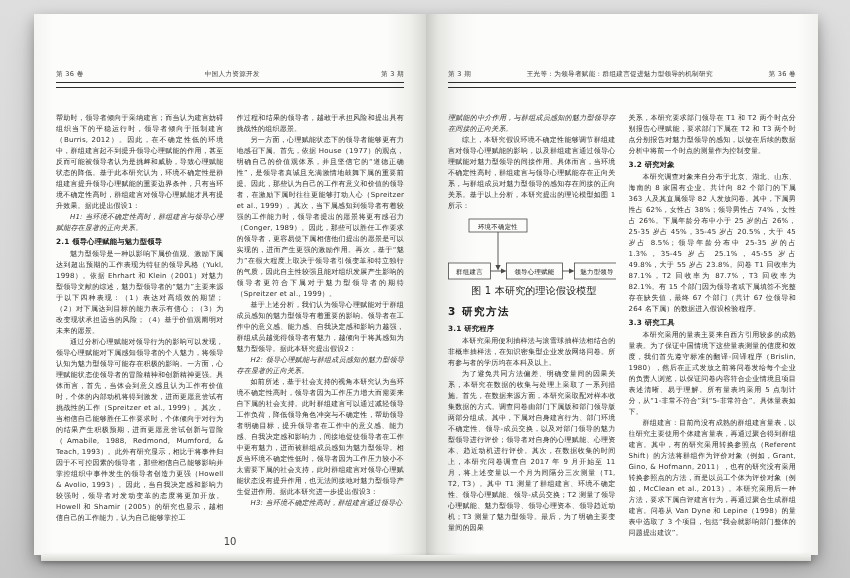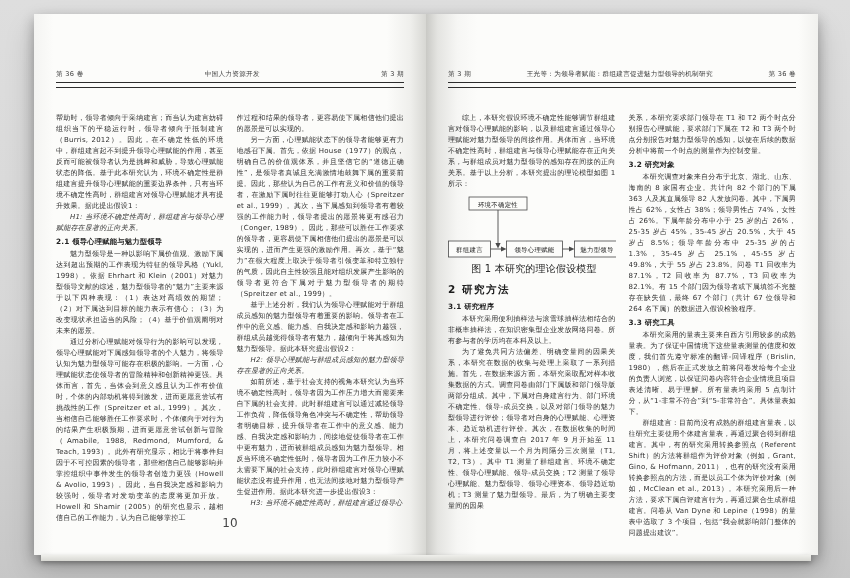--- a/index.html
+++ b/index.html
@@ -32,21 +32,21 @@
 
   .cols { display:flex; gap:13px; margin-top:25px; height:444px; overflow:hidden; }
   .col { flex:1; min-width:0; overflow:hidden; font-size:7px; line-height:11px;
          color:#2f2f2f; text-align:justify; letter-spacing:.2px; }
   .col p { margin:0; }
   .para { text-indent:14px; }
   .cont { text-indent:0; }
   .hyp  { font-style:italic; text-indent:14px; color:#333; }
   .subhead { margin:2px 0 1px; font-size:7.3px; font-weight:bold; color:#1f1f1f; line-height:12px; }
   .bighead { margin:9px 0 5px; font-size:10.5px; font-weight:bold; letter-spacing:1.5px; color:#1c1c1c; line-height:13px; }
-  .pnum { position:absolute; bottom:25px; left:0; width:100%; text-align:center; font-size:12px; color:#444; }
+  .pnum { position:absolute; bottom:8px; left:0; width:100%; text-align:center; font-size:10px; color:#444; }
 
   .model { margin:6px auto 7px; width:172px; }
   .model svg { display:block; }
   .fbox  { fill:#fcfcfa; stroke:#4a4a4a; stroke-width:.8; }
   .fline { stroke:#4a4a4a; stroke-width:.9; }
   .fhead { fill:#4a4a4a; stroke:none; }
   .ftext { font-size:6.4px; fill:#222; text-anchor:middle; font-family:inherit; letter-spacing:.3px; }
   .figcap { margin-top:3px; text-align:center; font-size:10px; font-weight:normal; color:#222; }
 </style>
 </head>
@@ -64,40 +64,41 @@
       <div class="rule"></div>
       <div class="cols">
         <div class="col">
           <p class="cont">帮助时，领导者倾向于采纳建言；而当认为建言妨碍组织当下的平稳运行时，领导者倾向于抵制建言（Burris, 2012）。因此，在不确定性低的环境中，群组建言起不到提升领导心理赋能的作用，甚至反而可能被领导者认为是挑衅和威胁，导致心理赋能状态的降低。基于此本研究认为，环境不确定性是群组建言提升领导心理赋能的重要边界条件，只有当环境不确定性高时，群组建言对领导心理赋能才具有提升效果。据此提出假设1：</p>
           <p class="hyp">H1: 当环境不确定性高时，群组建言与领导心理赋能存在显著的正向关系。</p>
           <h4 class="subhead">2.1 领导心理赋能与魅力型领导</h4>
           <p class="para">魅力型领导是一种以影响下属价值观、激励下属达到超出预期的工作表现为特征的领导风格（Yukl, 1998）。依据 Ehrhart 和 Klein（2001）对魅力型领导文献的综述，魅力型领导者的“魅力”主要来源于以下四种表现：（1）表达对高绩效的期望；（2）对下属达到目标的能力表示有信心；（3）为改变现状承担适当的风险；（4）基于价值观阐明对未来的愿景。</p>
           <p class="para">通过分析心理赋能对领导行为的影响可以发现，领导心理赋能对下属感知领导者的个人魅力，将领导认知为魅力型领导可能存在积极的影响。一方面，心理赋能状态使领导者的冒险精神和创新精神更强。具体而言，首先，当体会到意义感且认为工作有价值时，个体的内部动机将得到激发，进而更愿意尝试有挑战性的工作（Spreitzer et al., 1999）。其次，当相信自己能够胜任工作要求时，个体倾向于对行为的结果产生积极预期，进而更愿意尝试创新与冒险（Amabile, 1988, Redmond, Mumford, &amp; Teach, 1993）。此外有研究显示，相比于将事件归因于不可控因素的领导者，那些相信自己能够影响并掌控组织中事件发生的领导者创造力更强（Howell &amp; Avolio, 1993）。因此，当自我决定感和影响力较强时，领导者对发动变革的态度将更加开放。Howell 和 Shamir（2005）的研究也显示，越相信自己的工作能力，认为自己能够掌控工</p>
         </div>
         <div class="col">
-          <p class="cont">作过程和结果的领导者，更容易使下属相信他们提出的愿景是可以实现的。</p>
+          <p class="cont">作过程和结果的领导者，越敢于承担风险和提出具有挑战性的组织愿景。</p>
           <p class="para">另一方面，心理赋能状态下的领导者能够更有力地感召下属。首先，依据 House（1977）的观点，明确自己的价值观体系，并且坚信它的“道德正确性”，是领导者真诚且充满激情地鼓舞下属的重要前提。因此，那些认为自己的工作有意义和价值的领导者，在激励下属时往往更能够打动人心（Spreitzer et al., 1999）。其次，当下属感知到领导者有着较强的工作能力时，领导者提出的愿景将更有感召力（Conger, 1989）。因此，那些可以胜任工作要求的领导者，更容易使下属相信他们提出的愿景是可以实现的，进而产生更强的激励作用。再次，基于“魅力”在很大程度上取决于领导者引领变革和特立独行的气质，因此自主性较强且能对组织发展产生影响的领导者更符合下属对于魅力型领导者的期待（Spreitzer et al., 1999）。</p>
           <p class="para">基于上述分析，我们认为领导心理赋能对于群组成员感知的魅力型领导有着重要的影响。领导者在工作中的意义感、能力感、自我决定感和影响力越强，群组成员越觉得领导者有魅力，越倾向于将其感知为魅力型领导。据此本研究提出假设2：</p>
           <p class="hyp">H2: 领导心理赋能与群组成员感知的魅力型领导存在显著的正向关系。</p>
           <p class="para">如前所述，基于社会支持的视角本研究认为当环境不确定性高时，领导者因为工作压力增大而需要来自下属的社会支持。此时群组建言可以通过减轻领导工作负荷，降低领导角色冲突与不确定性，帮助领导者明确目标，提升领导者在工作中的意义感、能力感、自我决定感和影响力，间接地促使领导者在工作中更有魅力，进而被群组成员感知为魅力型领导。相反当环境不确定性低时，领导者因为工作压力较小不太需要下属的社会支持，此时群组建言对领导心理赋能状态没有提升作用，也无法间接地对魅力型领导产生促进作用。据此本研究进一步提出假设3：</p>
           <p class="hyp">H3: 当环境不确定性高时，群组建言通过领导心</p>
         </div>
       </div>
       <div class="pnum">10</div>
     </section>
 
     <section class="page right">
       <header class="phead">
         <span>第 3 期</span>
         <span class="pc">王光等：为领导者赋能：群组建言促进魅力型领导的机制研究</span>
         <span>第 36 卷</span>
       </header>
       <div class="rule"></div>
       <div class="cols">
         <div class="col">
+          <p class="cont hyp" style="text-indent:0">理赋能的中介作用，与群组成员感知的魅力型领导存在间接的正向关系。</p>
           <p class="para">综上，本研究假设环境不确定性能够调节群组建言对领导心理赋能的影响，以及群组建言通过领导心理赋能对魅力型领导的间接作用。具体而言，当环境不确定性高时，群组建言与领导心理赋能存在正向关系，与群组成员对魅力型领导的感知存在间接的正向关系。基于以上分析，本研究提出的理论模型如图 1 所示：</p>
 
           <figure class="model">
             <svg width="172" height="64" viewBox="0 0 172 64">
               <g>
                 <rect class="fbox" x="21" y="1" width="58" height="13"></rect>
                 <text class="ftext" x="50" y="10.5">环境不确定性</text>
               </g>
               <g>
                 <line class="fline" x1="50" y1="14" x2="50" y2="48"></line>
@@ -120,21 +121,21 @@
                 <polygon class="fhead" points="121,50.4 126.5,53 121,55.6"></polygon>
               </g>
               <g>
                 <rect class="fbox" x="126.5" y="45" width="45" height="16"></rect>
                 <text class="ftext" x="149" y="55.5">魅力型领导</text>
               </g>
             </svg>
             <figcaption class="figcap">图 1 本研究的理论假设模型</figcaption>
           </figure>
 
-          <h3 class="bighead">2 研究方法</h3>
+          <h3 class="bighead">3 研究方法</h3>
           <h4 class="subhead">3.1 研究程序</h4>
           <p class="para">本研究采用便利抽样法与滚雪球抽样法相结合的非概率抽样法，在知识密集型企业发放网络问卷。所有参与者的学历均在本科及以上。</p>
           <p class="para">为了避免共同方法偏差、明确变量间的因果关系，本研究在数据的收集与处理上采取了一系列措施。首先，在数据来源方面，本研究采取配对样本收集数据的方式。调查问卷由部门下属版和部门领导版两部分组成。其中，下属对自身建言行为、部门环境不确定性、领导-成员交换，以及对部门领导的魅力型领导进行评价；领导者对自身的心理赋能、心理资本、趋近动机进行评价。其次，在数据收集的时间上，本研究问卷调查自 2017 年 9 月开始至 11 月，将上述变量以一个月为间隔分三次测量（T1, T2, T3）。其中 T1 测量了群组建言、环境不确定性、领导心理赋能、领导-成员交换；T2 测量了领导心理赋能、魅力型领导、领导心理资本、领导趋近动机；T3 测量了魅力型领导。最后，为了明确主要变量间的因果</p>
         </div>
         <div class="col">
           <p class="cont">关系，本研究要求部门领导在 T1 和 T2 两个时点分别报告心理赋能，要求部门下属在 T2 和 T3 两个时点分别报告对魅力型领导的感知，以便在后续的数据分析中将前一个时点的测量作为控制变量。</p>
           <h4 class="subhead">3.2 研究对象</h4>
           <p class="para">本研究调查对象来自分布于北京、湖北、山东、海南的 8 家国有企业。共计向 82 个部门的下属 363 人及其直属领导 82 人发放问卷。其中，下属男性占 62%，女性占 38%；领导男性占 74%，女性占 26%。下属年龄分布中小于 25 岁的占 26%，25-35 岁占 45%，35-45 岁占 20.5%，大于 45 岁占 8.5%；领导年龄分布中 25-35 岁的占 1.3%，35-45 岁占 25.1%，45-55 岁占 49.8%，大于 55 岁占 23.8%。问卷 T1 回收率为 87.1%，T2 回收率为 87.7%，T3 回收率为 82.1%。有 15 个部门因为领导者或下属填答不完整存在缺失值，最终 67 个部门（共计 67 位领导和 264 名下属）的数据进入假设检验程序。</p>
           <h4 class="subhead">3.3 研究工具</h4>
           <p class="para">本研究采用的量表主要来自西方引用较多的成熟量表。为了保证中国情境下这些量表测量的信度和效度，我们首先遵守标准的翻译-回译程序（Brislin, 1980），然后在正式发放之前将问卷发给每个企业的负责人浏览，以保证问卷内容符合企业情境且项目表述清晰、易于理解。所有量表均采用 5 点制计分，从“1-非常不符合”到“5-非常符合”。具体量表如下。</p>

